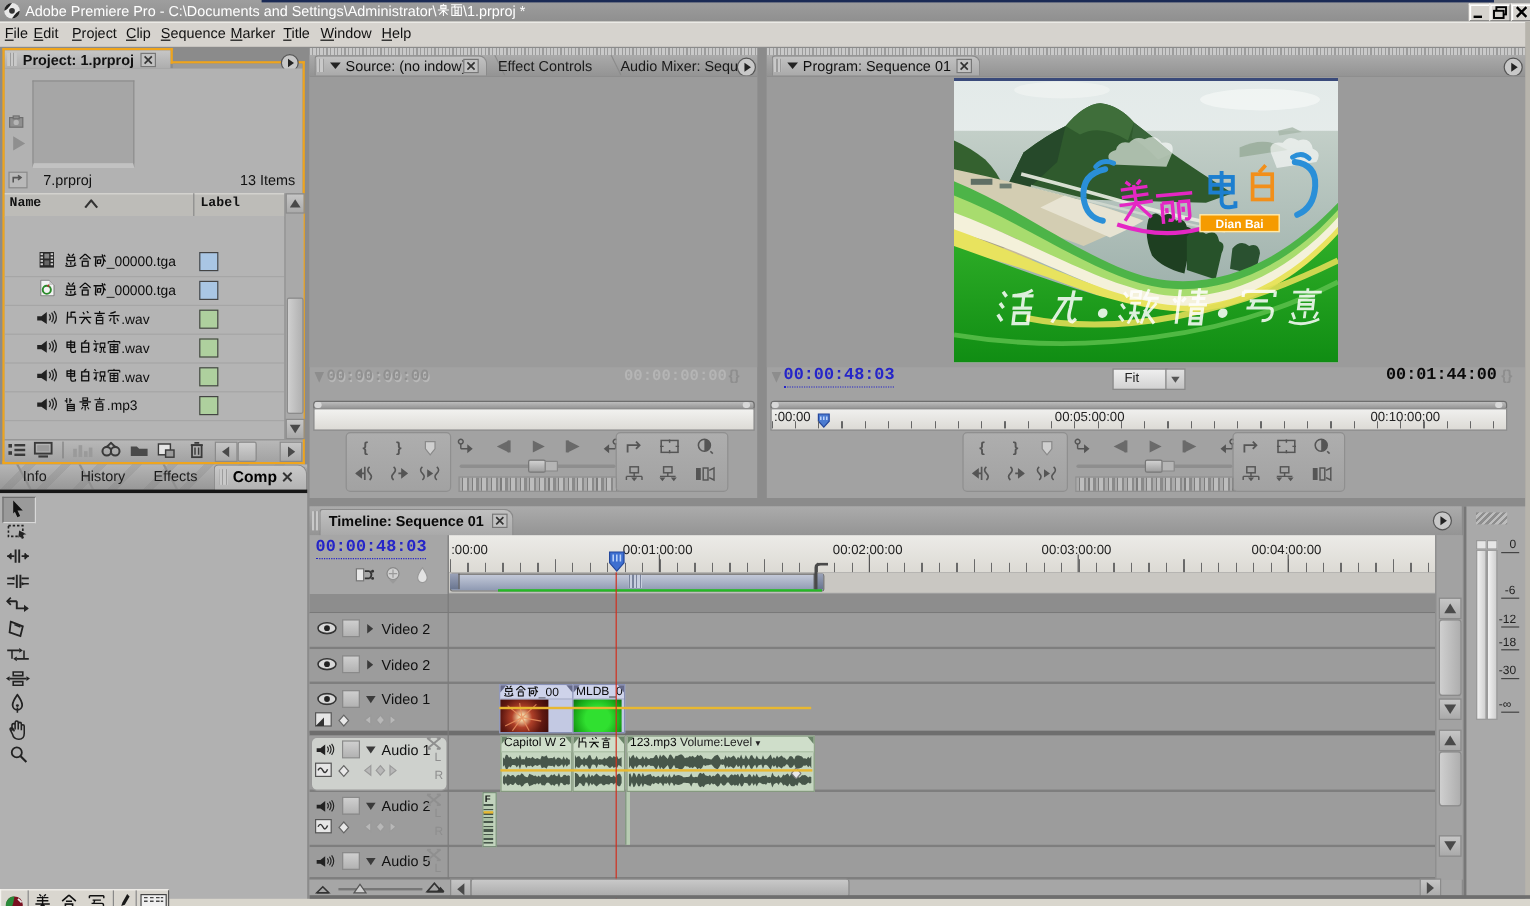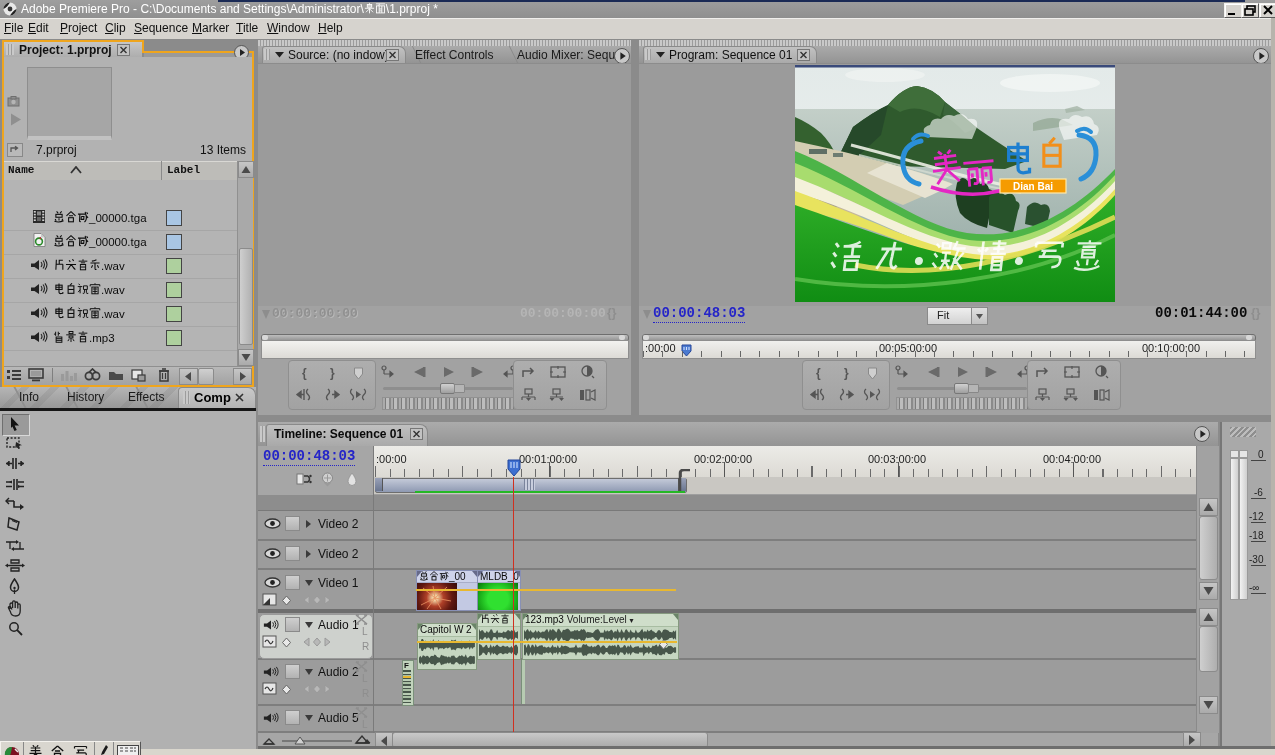--- a/index.html
+++ b/index.html
@@ -1251,21 +1251,21 @@
         </div>
 </div>
 <div class="a vclip" style="left:219px;width:42px;">
  <div class="vtitle">MLDB_0</div>
  <div class="a" style="left:0;top:12px;width:40px;height:27px;background:radial-gradient(circle at 50% 60%, #30e030 0 40%, #18a818 75%, #0c700c 100%);"></div>
 </div>
 <div class="a" style="left:158px;top:19px;width:260px;height:1.5px;background:#e8b830;"></div>
 </div>
 
   <div id="clips-a1" class="a" style="left:0;top:191px;width:938px;height:45px;">
-<div class="a aclip" style="left:159px;width:58px;margin-top:10px;">
+<div class="a aclip" style="left:159px;width:58px;">
  <div class="atitle" style="white-space:nowrap;overflow:hidden;">Capitol W 2</div>
  <svg class="a" style="left:1px;top:14px;" width="56" height="14" viewBox="0 0 56 14">
           <path d="M0 7.0 L0.0 2.9 L1.3 4.6 L2.6 0.9 L3.9 1.1 L5.2 3.5 L6.5 2.5 L7.8 4.5 L9.1 4.5 L10.4 4.2 L11.7 2.4 L13.0 4.5 L14.3 0.9 L15.6 5.0 L16.9 4.6 L18.2 4.9 L19.5 2.0 L20.8 3.9 L22.1 3.4 L23.4 4.1 L24.7 2.7 L26.0 3.8 L27.3 4.5 L28.6 3.6 L29.9 4.2 L31.2 4.9 L32.5 1.7 L33.8 2.4 L35.1 2.5 L36.4 1.4 L37.7 3.8 L39.0 3.9 L40.3 3.7 L41.6 3.8 L42.9 2.5 L44.2 5.1 L45.5 3.5 L46.8 3.2 L48.1 4.0 L49.4 5.1 L50.7 2.3 L52.0 5.1 L53.3 3.0 L54.6 4.7 L55.9 5.1 L55.9 8.9 L54.6 9.3 L53.3 11.0 L52.0 8.9 L50.7 11.7 L49.4 8.9 L48.1 10.0 L46.8 10.8 L45.5 10.5 L44.2 8.9 L42.9 11.5 L41.6 10.2 L40.3 10.3 L39.0 10.1 L37.7 10.2 L36.4 12.6 L35.1 11.5 L33.8 11.6 L32.5 12.3 L31.2 9.1 L29.9 9.8 L28.6 10.4 L27.3 9.5 L26.0 10.2 L24.7 11.3 L23.4 9.9 L22.1 10.6 L20.8 10.1 L19.5 12.0 L18.2 9.1 L16.9 9.4 L15.6 9.0 L14.3 13.1 L13.0 9.5 L11.7 11.6 L10.4 9.8 L9.1 9.5 L7.8 9.5 L6.5 11.5 L5.2 10.5 L3.9 12.9 L2.6 13.1 L1.3 9.4 L0.0 11.1 Z" fill="#47564a"></path>
         </svg>
  <svg class="a" style="left:1px;top:29px;" width="56" height="14" viewBox="0 0 56 14">
           <path d="M0 7.0 L0.0 4.7 L1.3 2.8 L2.6 4.7 L3.9 2.3 L5.2 2.8 L6.5 3.8 L7.8 2.8 L9.1 3.0 L10.4 5.0 L11.7 3.2 L13.0 2.7 L14.3 3.2 L15.6 1.4 L16.9 2.2 L18.2 3.9 L19.5 4.5 L20.8 4.8 L22.1 1.8 L23.4 2.4 L24.7 2.8 L26.0 3.6 L27.3 3.3 L28.6 4.5 L29.9 3.2 L31.2 4.8 L32.5 2.7 L33.8 2.7 L35.1 2.5 L36.4 4.4 L37.7 4.9 L39.0 4.1 L40.3 2.4 L41.6 3.3 L42.9 2.1 L44.2 3.6 L45.5 3.8 L46.8 1.2 L48.1 4.7 L49.4 4.5 L50.7 2.9 L52.0 2.7 L53.3 3.6 L54.6 3.0 L55.9 3.6 L55.9 10.4 L54.6 11.0 L53.3 10.4 L52.0 11.3 L50.7 11.1 L49.4 9.5 L48.1 9.3 L46.8 12.8 L45.5 10.2 L44.2 10.4 L42.9 11.9 L41.6 10.7 L40.3 11.6 L39.0 9.9 L37.7 9.1 L36.4 9.6 L35.1 11.5 L33.8 11.3 L32.5 11.3 L31.2 9.2 L29.9 10.8 L28.6 9.5 L27.3 10.7 L26.0 10.4 L24.7 11.2 L23.4 11.6 L22.1 12.2 L20.8 9.2 L19.5 9.5 L18.2 10.1 L16.9 11.8 L15.6 12.6 L14.3 10.8 L13.0 11.3 L11.7 10.8 L10.4 9.0 L9.1 11.0 L7.8 11.2 L6.5 10.2 L5.2 11.2 L3.9 11.7 L2.6 9.3 L1.3 11.2 L0.0 9.3 Z" fill="#47564a"></path>
         </svg>
 </div>
 <div class="a aclip" style="left:219px;width:42px;">
  <div class="atitle"><svg class="cj cjd" width="10" height="10" viewBox="0 0 100 100">

